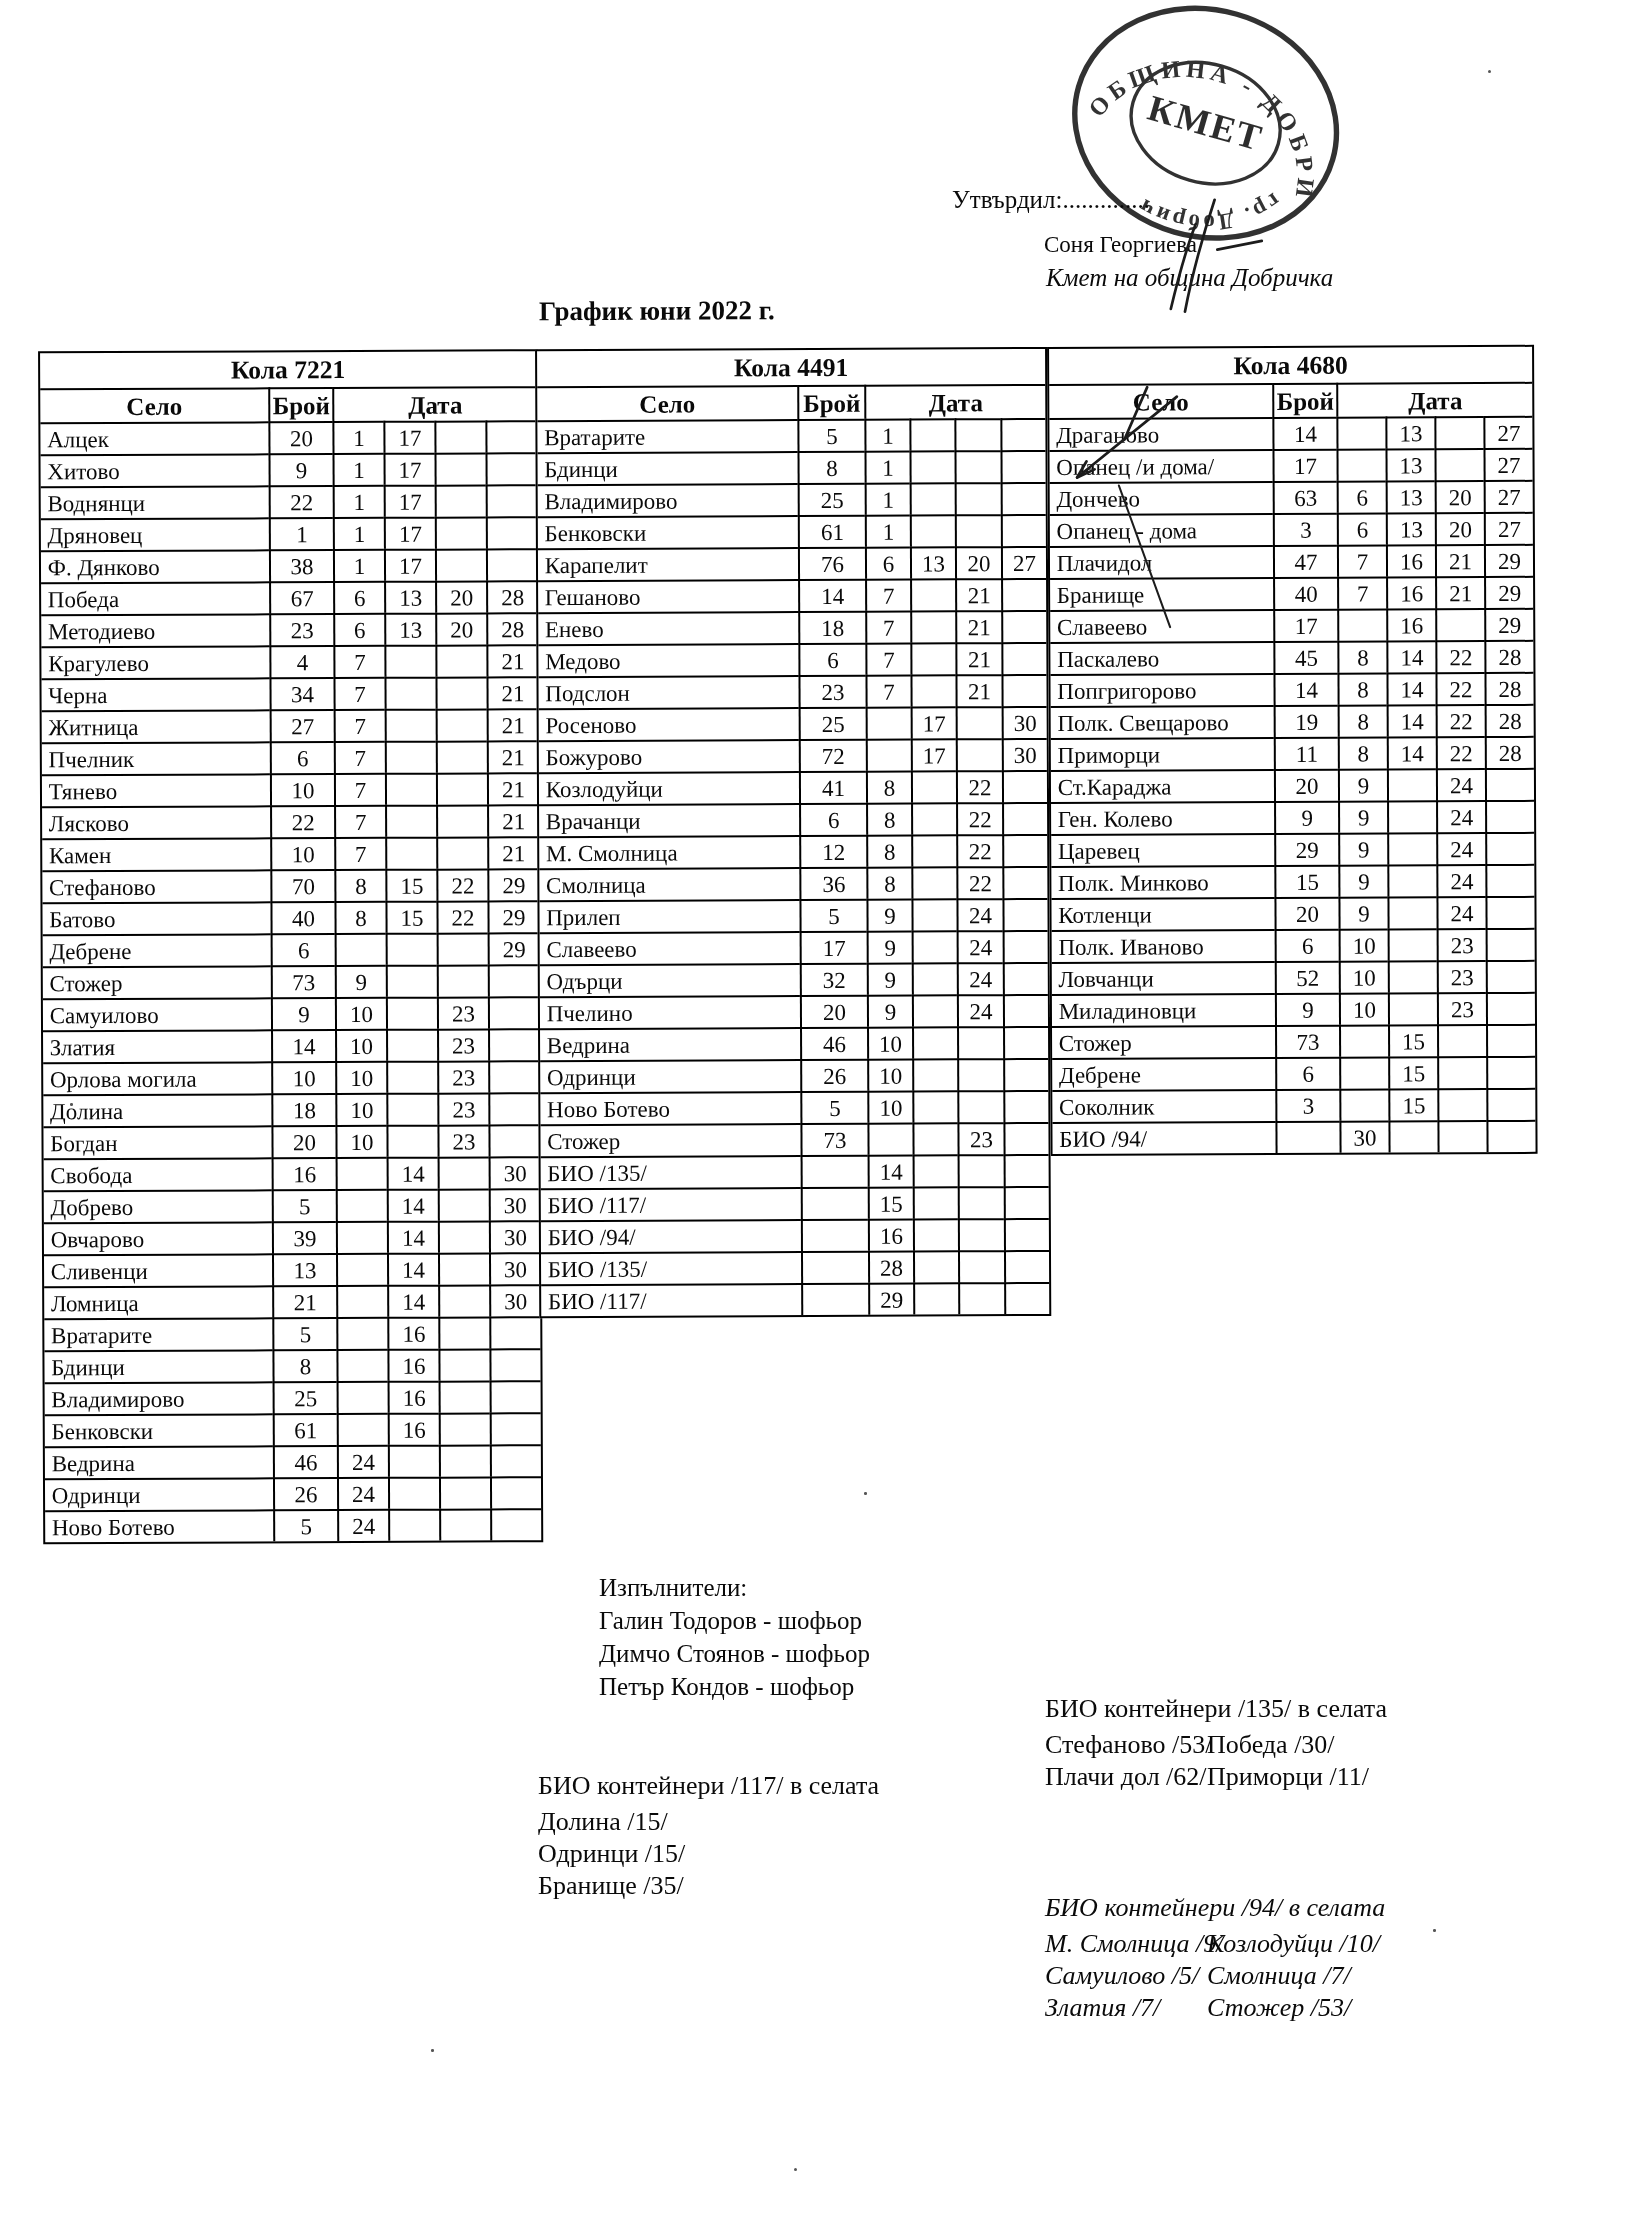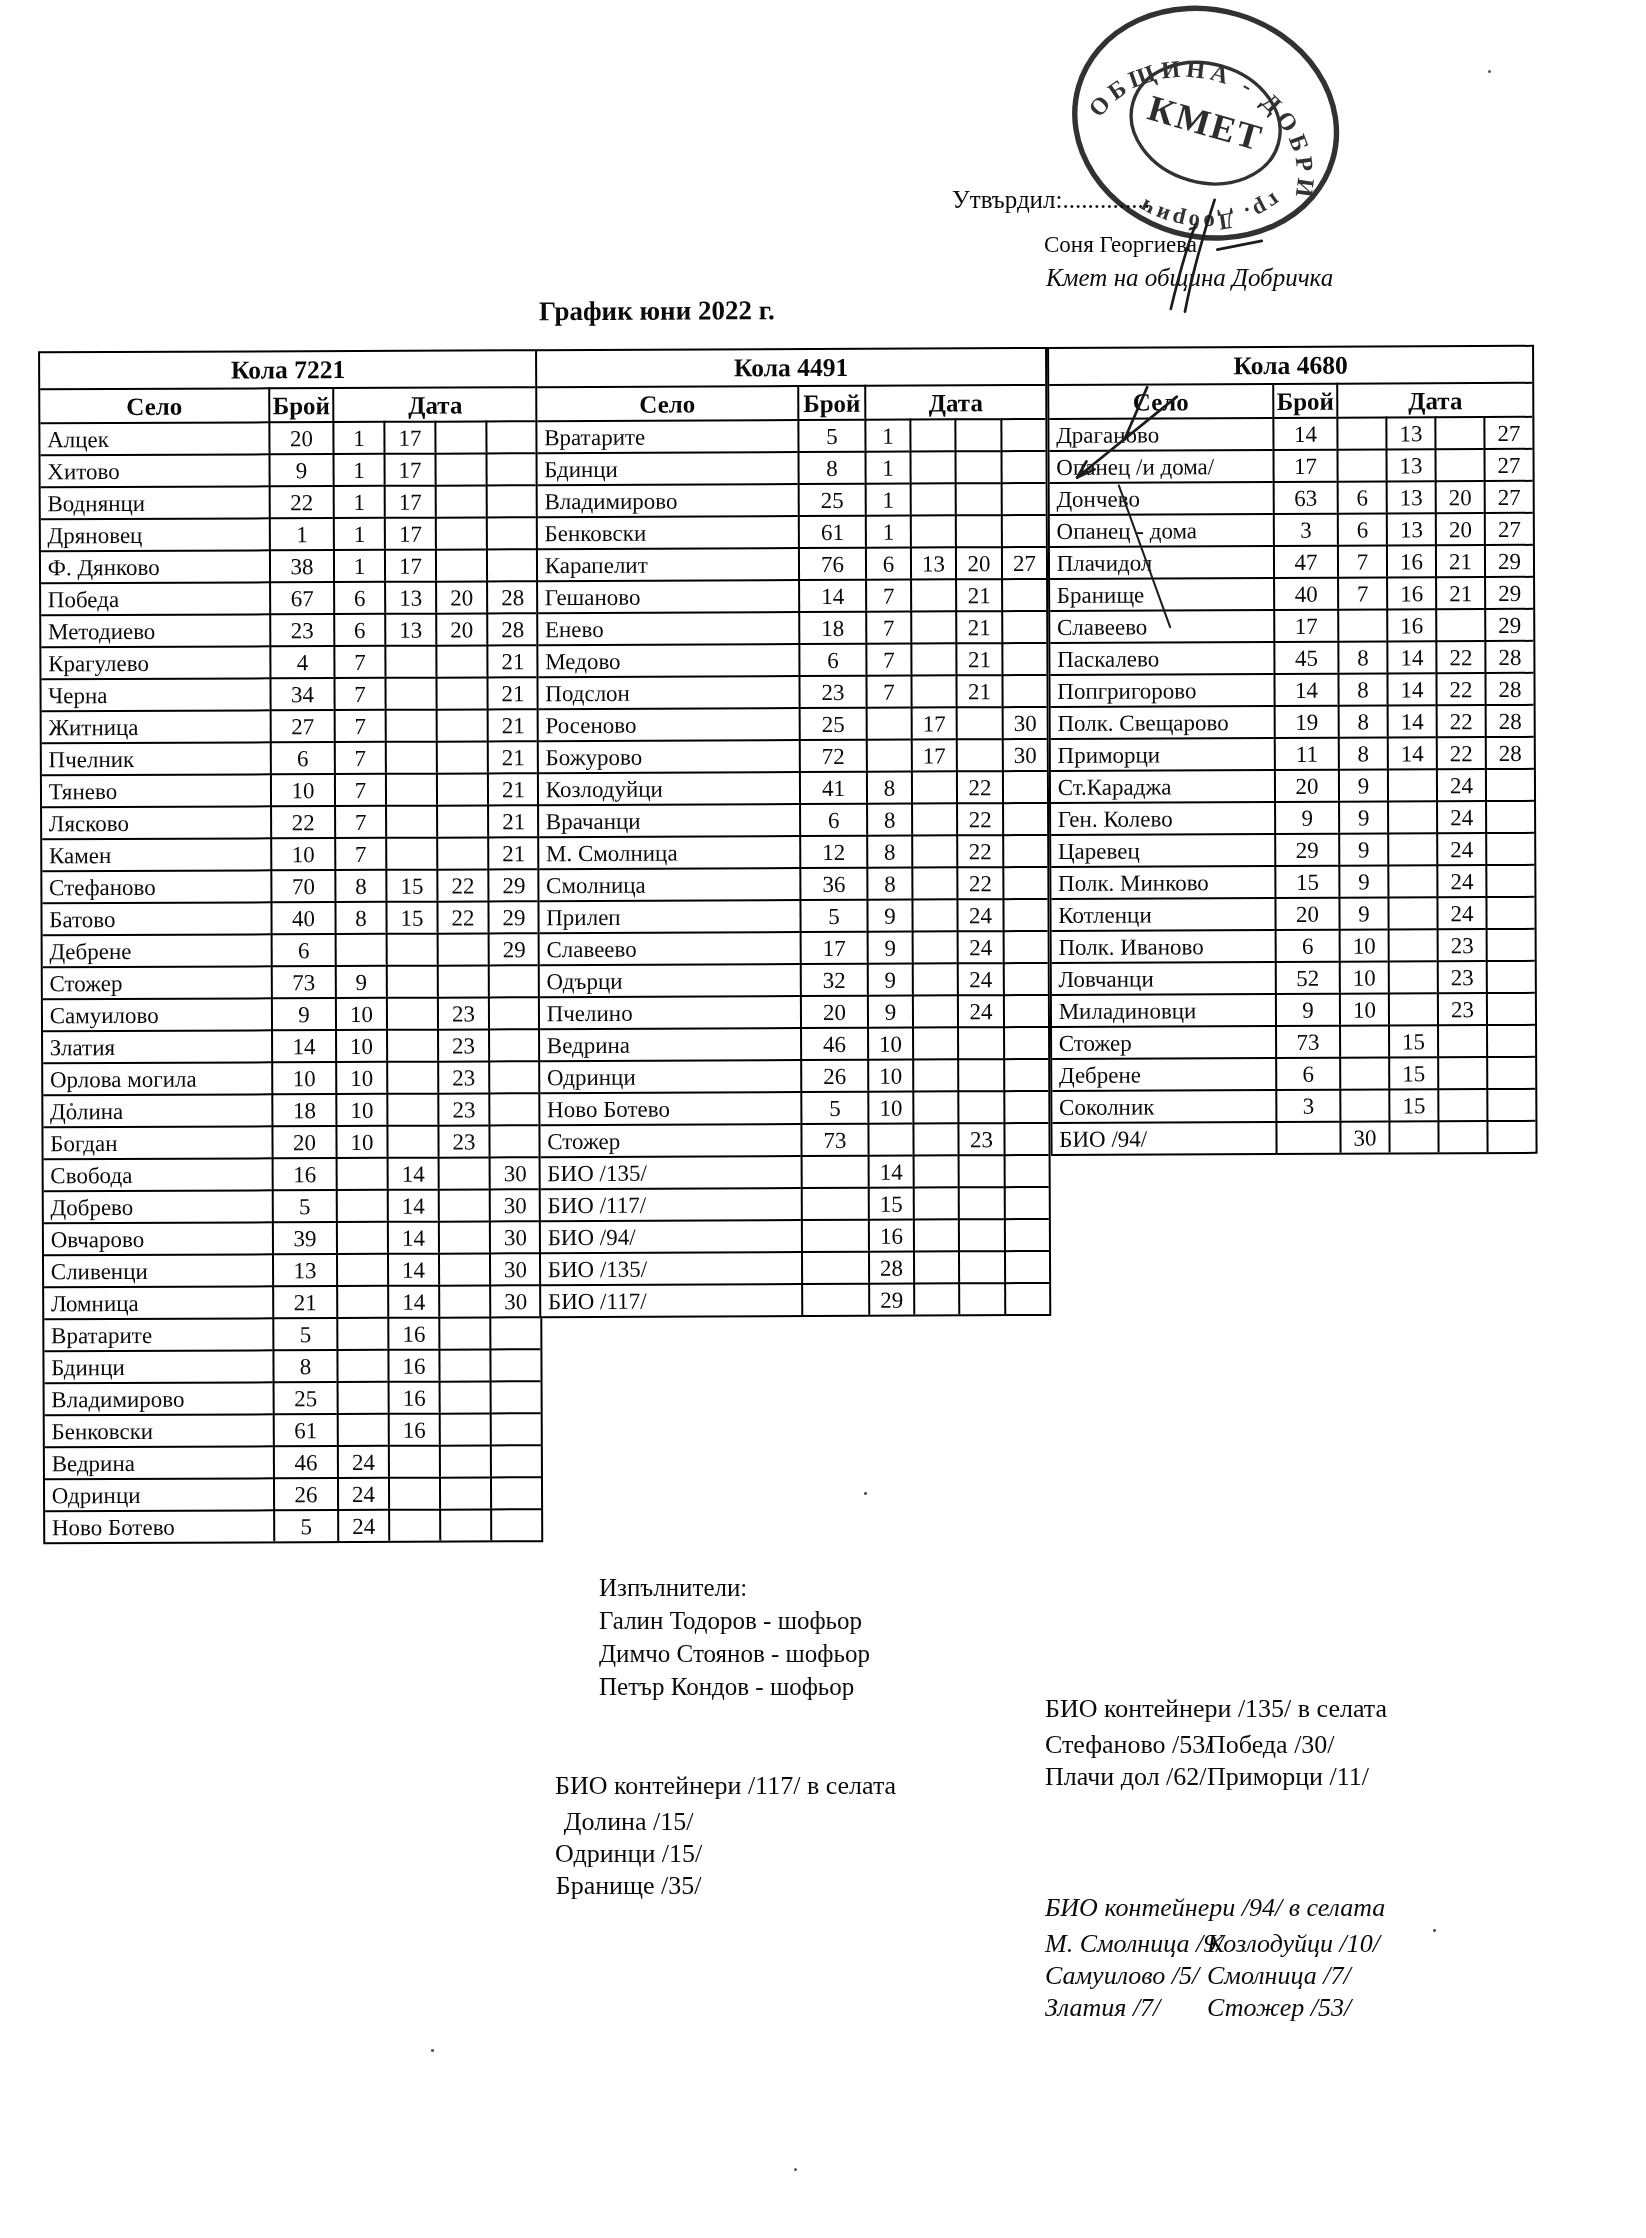--- a/index.html
+++ b/index.html
@@ -609,21 +609,21 @@
       </div>
   </div>
 
   <div class="exec">
     <div>Изпълнители:</div>
     <div>Галин Тодоров - шофьор</div>
     <div>Димчо Стоянов - шофьор</div>
     <div>Петър Кондов - шофьор</div>
   </div>
 
-  <div class="bio" id="bio-0" style="left:555px; top:1770px;text-align:center;">
+  <div class="bio" id="bio-0" style="left:538px; top:1770px;">
     <div class="bio-title">БИО контейнери /117/ в селата</div>
     <div class="bio-cols">
       <div class="bio-col">
           <div class="">Долина /15/</div>
           <div class="">Одринци /15/</div>
           <div class="">Бранище /35/</div>
         </div>
     </div>
   </div>
 

